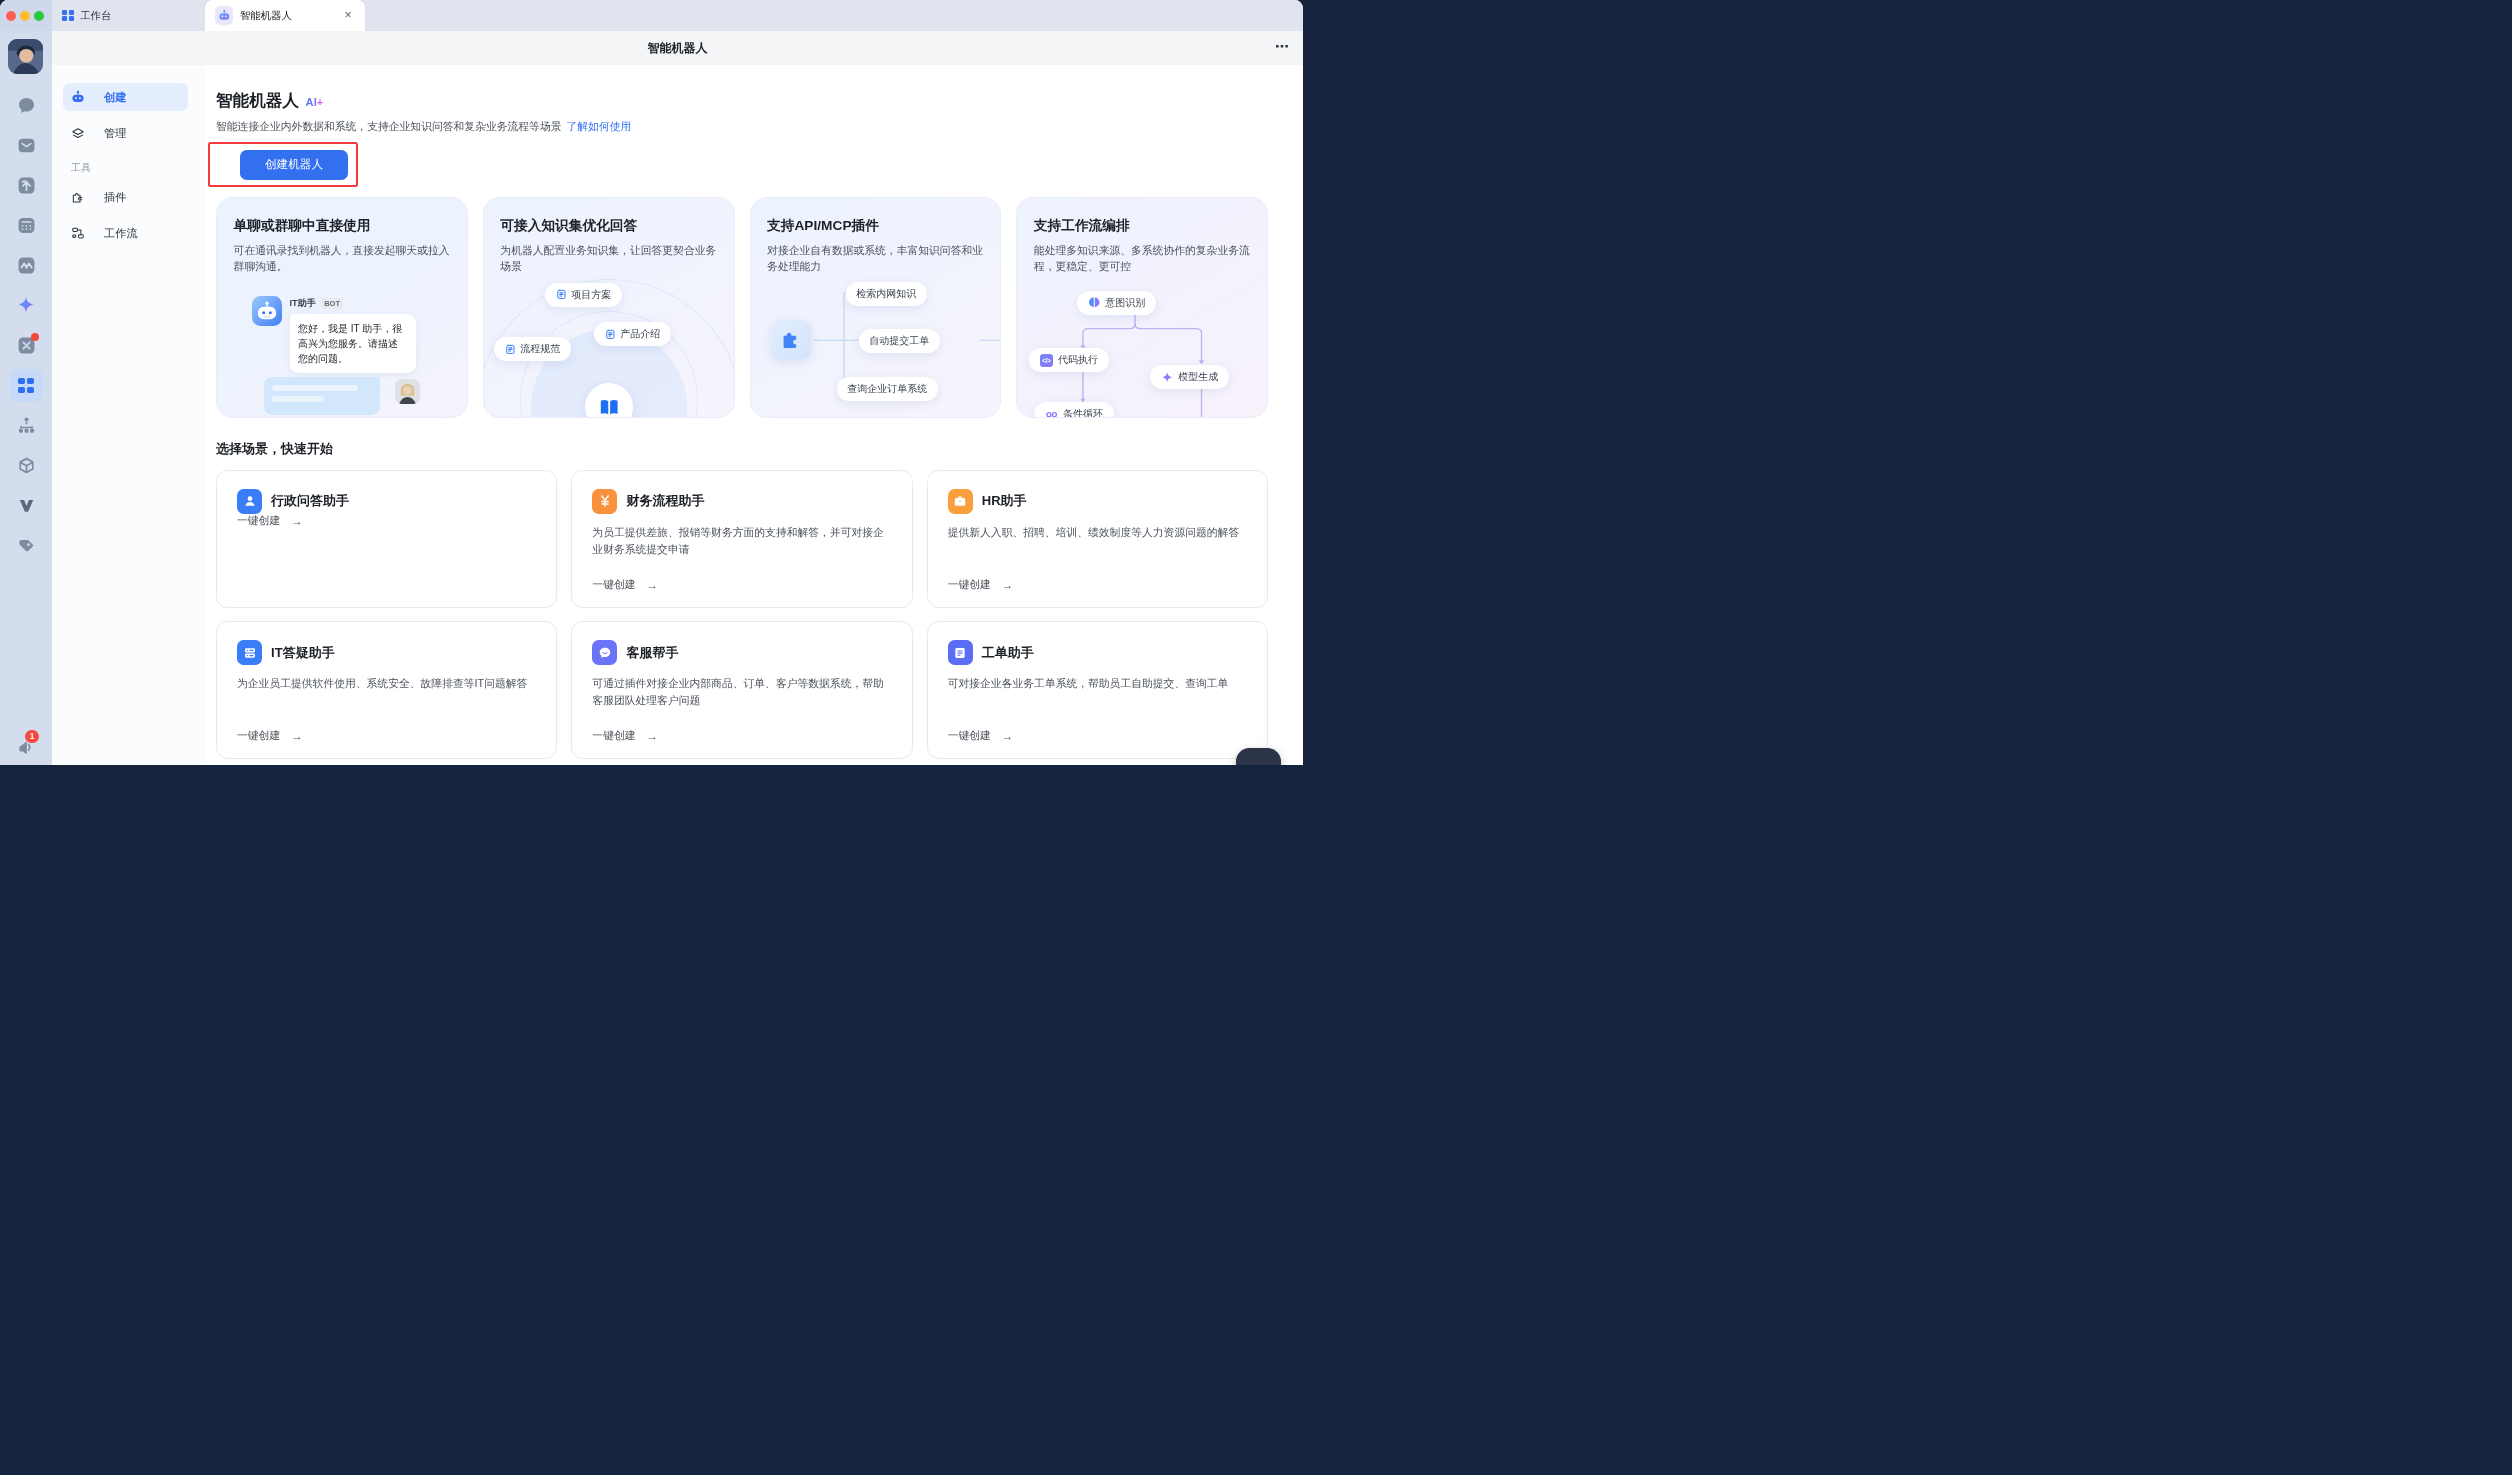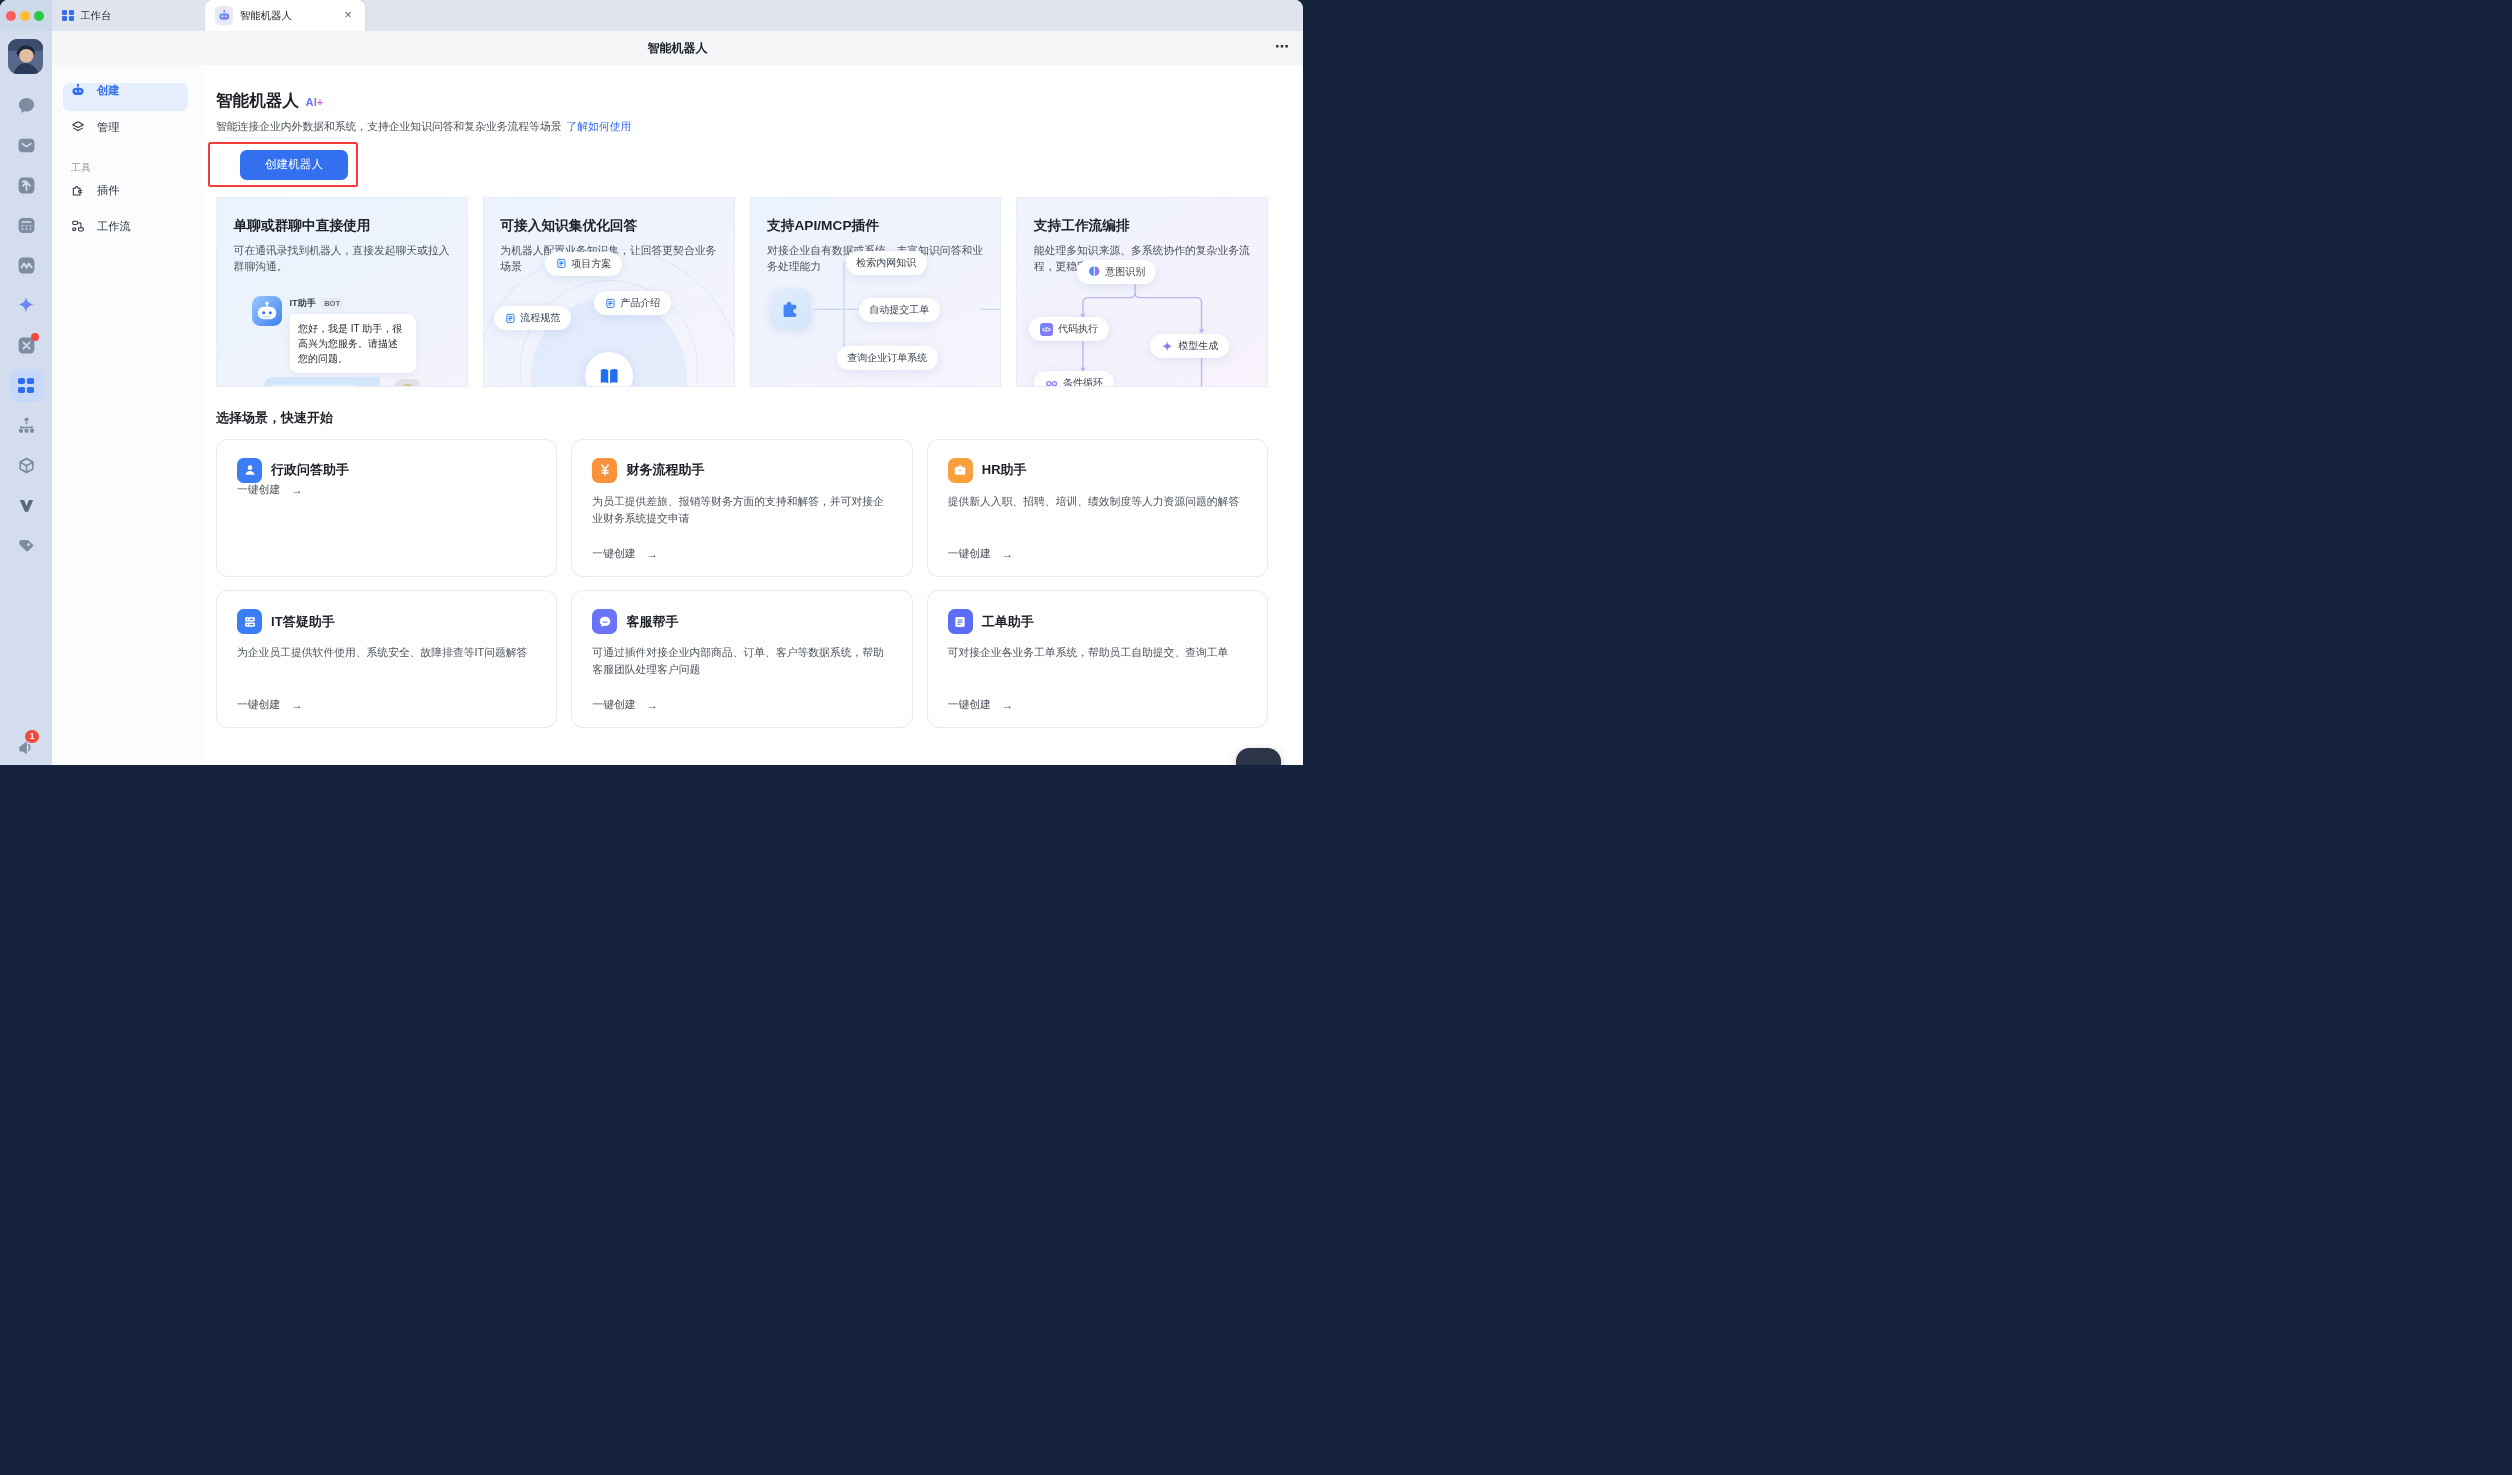--- a/index.html
+++ b/index.html
@@ -36,41 +36,41 @@
   .num-badge { position:absolute; top:-6.6px; left:9.1px; min-width:14px; height:12.5px; border-radius:6.6px; background:#f5493d; color:#fff;
                font-size:8.3px; font-weight:700; display:flex; align-items:center; justify-content:center; padding:0 3.3px; }
 
   
   .header { position:absolute; top:31px; left:52px; right:0; height:34px; background:#f4f5f7; display:flex; align-items:center; justify-content:center; }
   .header-title { font-size:12px; font-weight:700; color:#1b1f26; }
   .header-more { position:absolute; right:13.3px; top:6.6px; font-size:14px; font-weight:700; color:#2a2e36; letter-spacing:0.8px; }
 
   
   .nav { position:absolute; top:65px; left:52px; width:155px; bottom:0; background:#fbfcfe; border-right:0.8px solid #eceef3; padding:18.3px 18.3px 0 10.8px; }
-  .nav-item { height:28px; display:flex; align-items:flex-start; gap:12px; padding:0 8.3px; border-radius:6.6px; margin-bottom:8.3px;
+  .nav-item { height:28px; display:flex; align-items:center; gap:19px; padding:0 8.3px; border-radius:6.6px; margin-bottom:8.3px;
               font-size:11.2px; color:#2b3038; font-weight:500; white-space:nowrap; }
   .nav-item.active { background:#e5eefc; color:#3370f0; font-weight:600; }
   .nav-section { font-size:10px; color:#8f959e; margin:13.3px 0 8.3px 8.3px; }
   .nav-item svg { flex:0 0 auto; }
 
   
   .main { position:absolute; top:65px; left:206px; right:0; bottom:0; background:#fff; overflow:hidden; padding:25px 35px 0 10px; }
   .page-h1row { display:flex; align-items:baseline; gap:6.6px; }
   .page-title { font-size:16.6px; font-weight:800; color:#1d2127; }
   .ai-badge { font-size:11.2px; font-weight:700; background:linear-gradient(90deg,#3d7bf7,#8f6bf7 55%,#e36fd9);
               -webkit-background-clip:text; background-clip:text; color:transparent; }
   .page-sub { margin-top:7.5px; font-size:10.8px; color:#4c525b; }
   .page-sub a { color:#3370f0; text-decoration:none; margin-left:5px; }
   .annot-box { display:inline-block; margin-top:8.3px; margin-left:-8.3px; padding:5.8px 8.3px; border:2.9px solid #f23c3c; border-radius:2.5px; }
   .btn-primary { width:108px; height:30px; background:#3370f0; color:#fff; font-size:11.6px; font-weight:500; border:none; border-radius:6.6px;
                  display:flex; align-items:center; justify-content:center; font-family:inherit; }
 
   
   .feat-grid { margin-top:10px; display:grid; grid-template-columns:repeat(4,1fr); gap:15px; }
-  .feat-card { position:relative; height:190px; border-radius:0; padding:18.3px 16.6px; overflow:hidden;
+  .feat-card { position:relative; height:221px; border-radius:17px; padding:18.3px 16.6px; overflow:hidden;
                background:linear-gradient(150deg,#ecf3fe 0%,#f1f3fd 55%,#f7f4fc 100%); border:0.8px solid #e9edf9; }
   .feat-title { font-size:13.7px; font-weight:800; color:#1d2127; }
   .feat-desc { margin-top:7.5px; font-size:10.8px; line-height:1.5; color:#4c525b; }
   .pill { position:absolute; display:inline-flex; align-items:center; gap:5px; background:#fff; border-radius:830px; padding:5px 10.8px;
           font-size:10px; color:#3a4250; white-space:nowrap; box-shadow:0 2.5px 10px rgba(82,108,168,.12); }
 
   
   .chat { position:absolute; left:16.6px; right:10px; top:96px; height:125px; }
   .bot-ava { position:absolute; left:18.3px; top:1.7px; width:30px; height:30px; border-radius:8.3px; overflow:hidden; }
   .bot-name-row { position:absolute; left:56px; top:2.5px; display:flex; align-items:center; gap:5px; }

